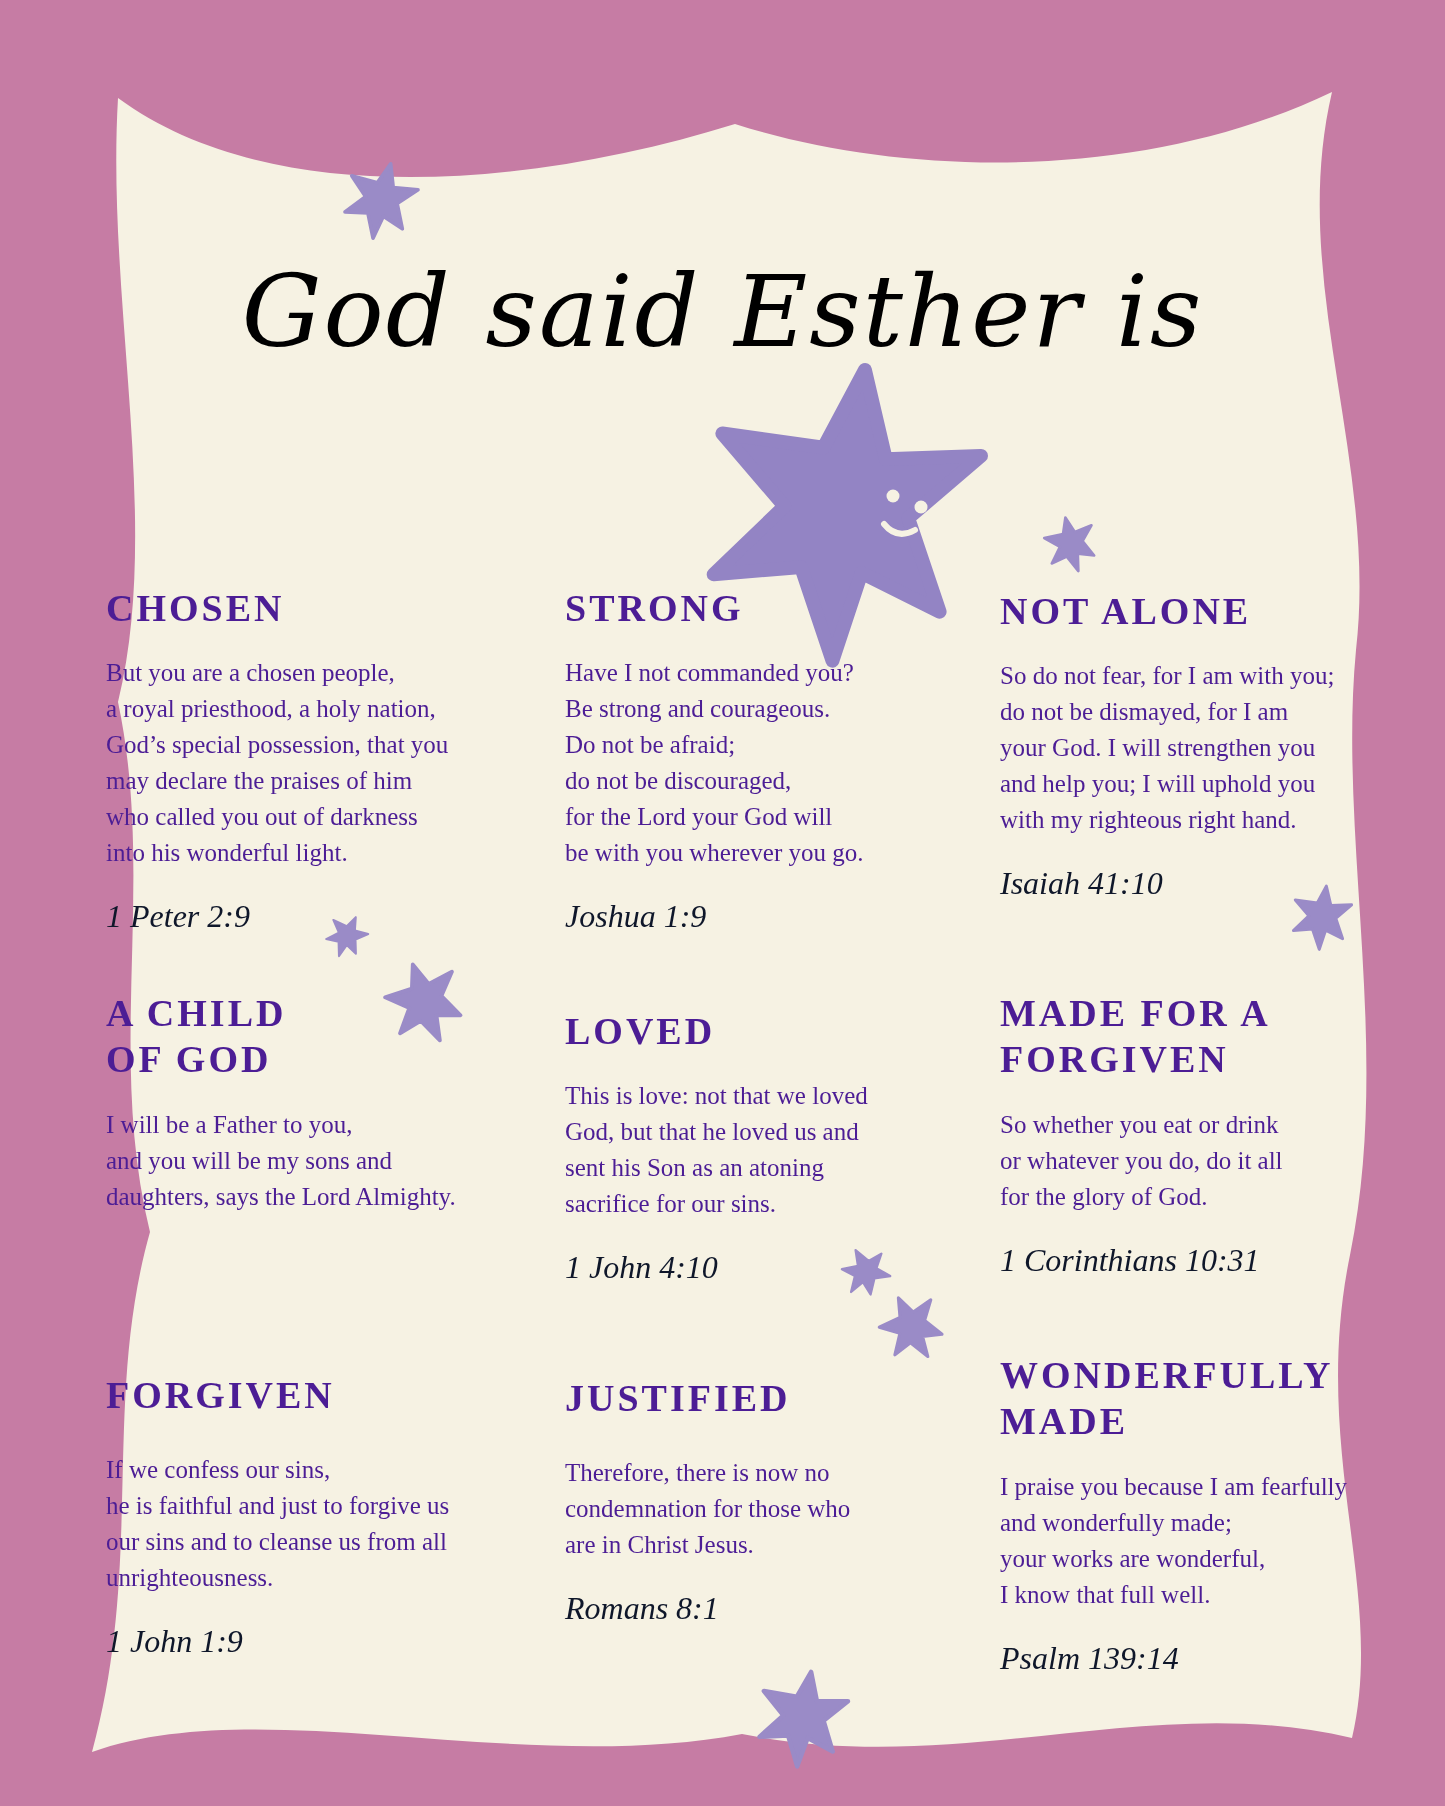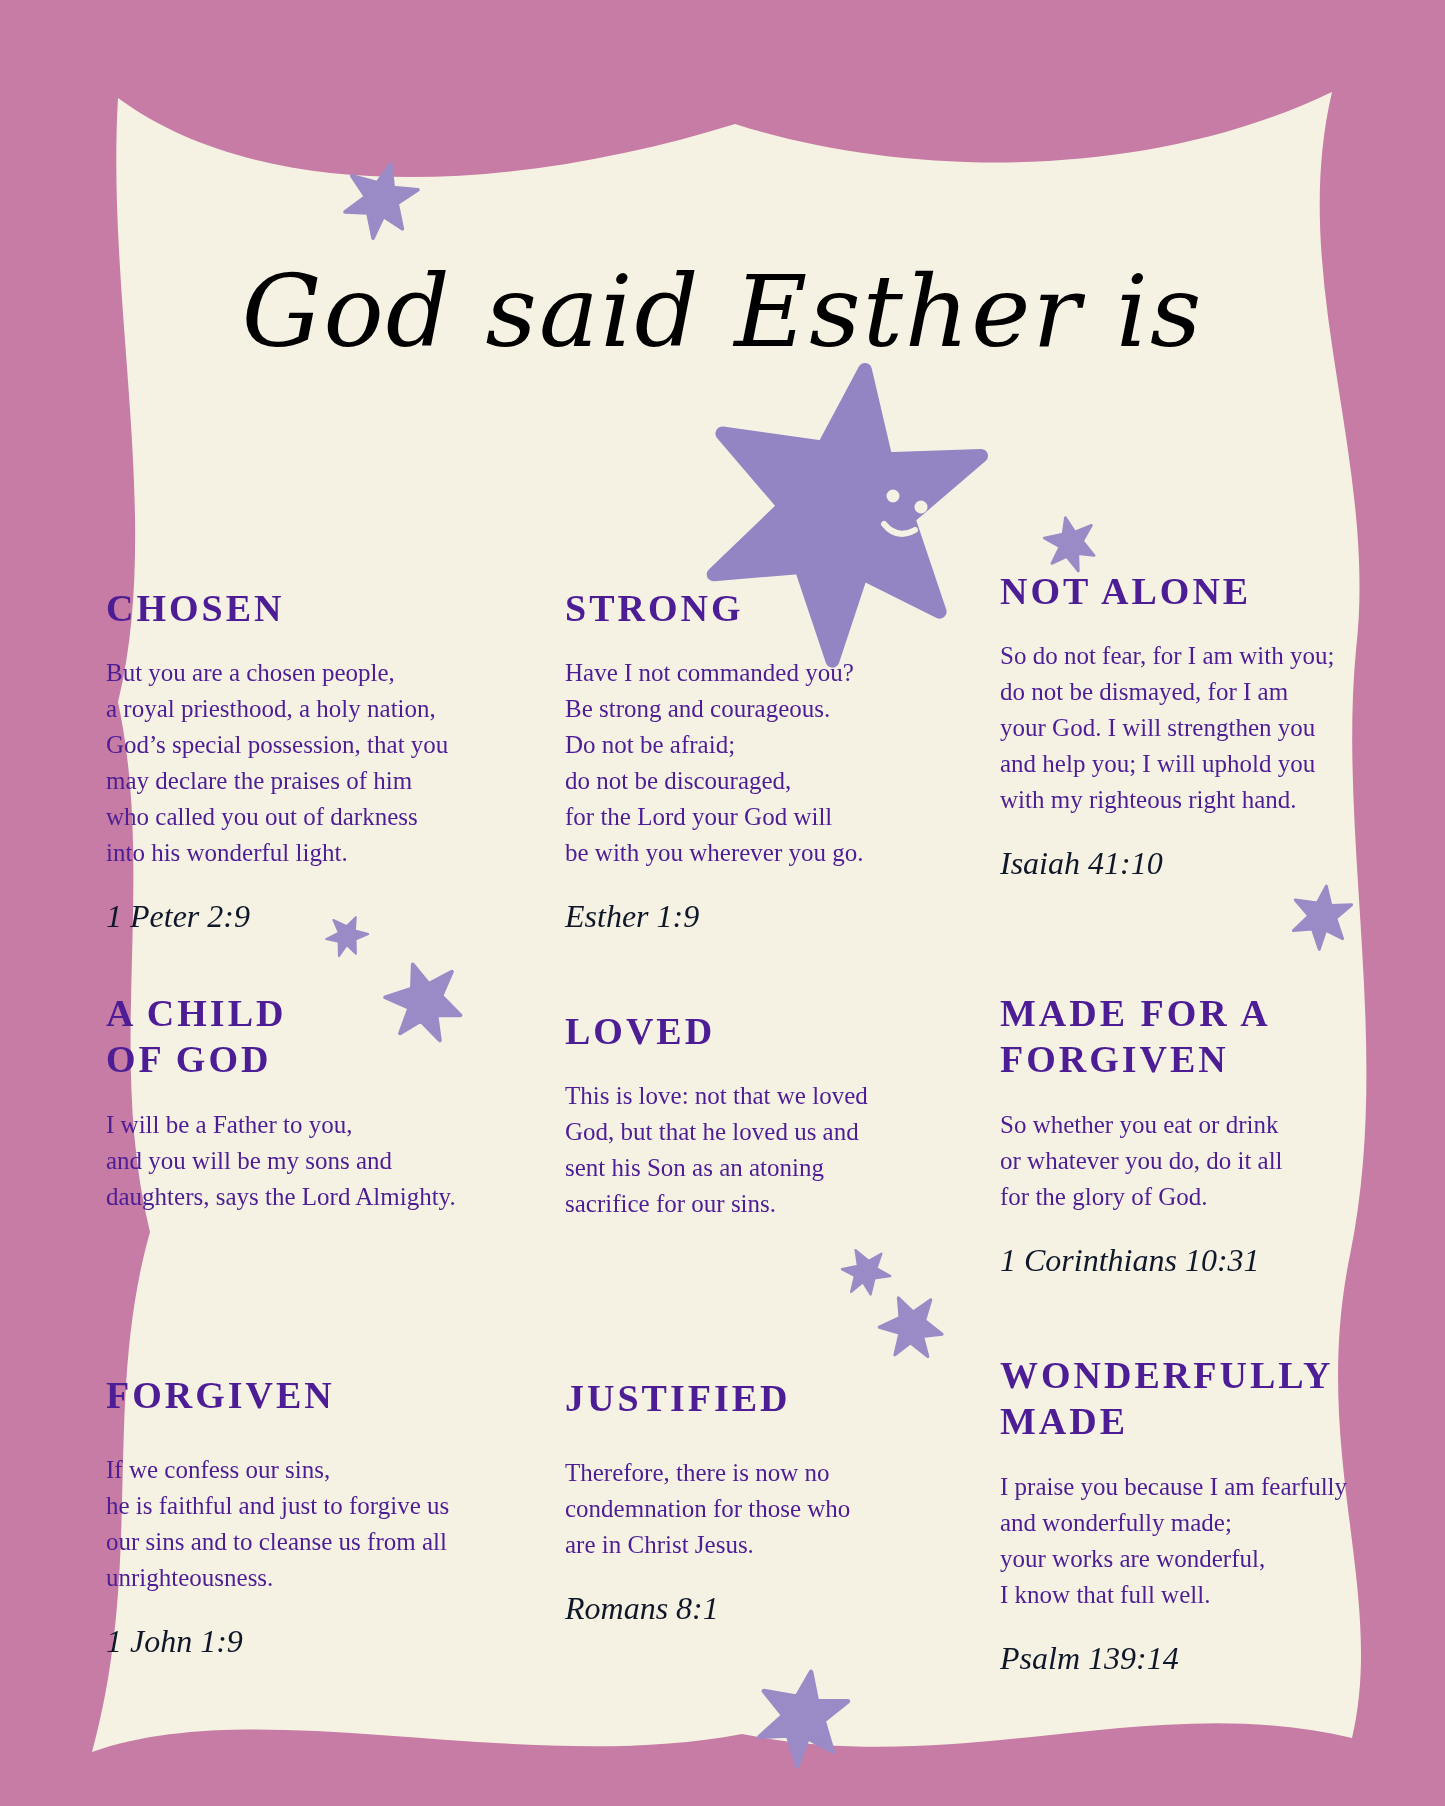--- a/index.html
+++ b/index.html
@@ -27,21 +27,21 @@
   .sec p.body{
     font-size:25px;line-height:36px;margin:0 0 30px 0;white-space:pre;color:#4c1d95;
   }
   .sec .ref{
     font-style:italic;font-size:32px;line-height:30px;color:#0f172a;margin-top:26px;
   }
   .row3 h2{margin-bottom:34px;}
 
   #s-chosen{left:106px;top:585px;}
   #s-strong{left:565px;top:585px;}
-  #s-not-alone{left:1000px;top:568px;}
+  #s-not-alone{left:1000px;top:588px;}
   #s-child{left:106px;top:990px;}
   #s-loved{left:565px;top:1008px;}
   #s-purpose{left:1000px;top:990px;}
   #s-forgiven{left:106px;top:1372px;}
   #s-justified{left:565px;top:1375px;}
   #s-wonderfully{left:1000px;top:1352px;}
 </style>
 </head>
 <body>
 
@@ -99,21 +99,21 @@
 </div>
 
 <div class="sec" id="s-strong">
   <h2>STRONG</h2>
   <p class="body">Have I not commanded you?
 Be strong and courageous.
 Do not be afraid;
 do not be discouraged,
 for the Lord your God will
 be with you wherever you go.</p>
-  <div class="ref">Esther 1:9</div>
+  <div class="ref">Joshua 1:9</div>
 </div>
 
 <div class="sec" id="s-not-alone">
   <h2>NOT ALONE</h2>
   <p class="body">So do not fear, for I am with you;
 do not be dismayed, for I am
 your God. I will strengthen you
 and help you; I will uphold you
 with my righteous right hand.</p>
   <div class="ref">Isaiah 41:10</div>
@@ -126,20 +126,21 @@
 and you will be my sons and
 daughters, says the Lord Almighty.</p>
 </div>
 
 <div class="sec" id="s-loved">
   <h2>LOVED</h2>
   <p class="body">This is love: not that we loved
 God, but that he loved us and
 sent his Son as an atoning
 sacrifice for our sins.</p>
+  <div class="ref">1 John 4:10</div>
 </div>
 
 <div class="sec" id="s-purpose">
   <h2>MADE FOR A
 FORGIVEN</h2>
   <p class="body">So whether you eat or drink
 or whatever you do, do it all
 for the glory of God.</p>
   <div class="ref">1 Corinthians 10:31</div>
 </div>

